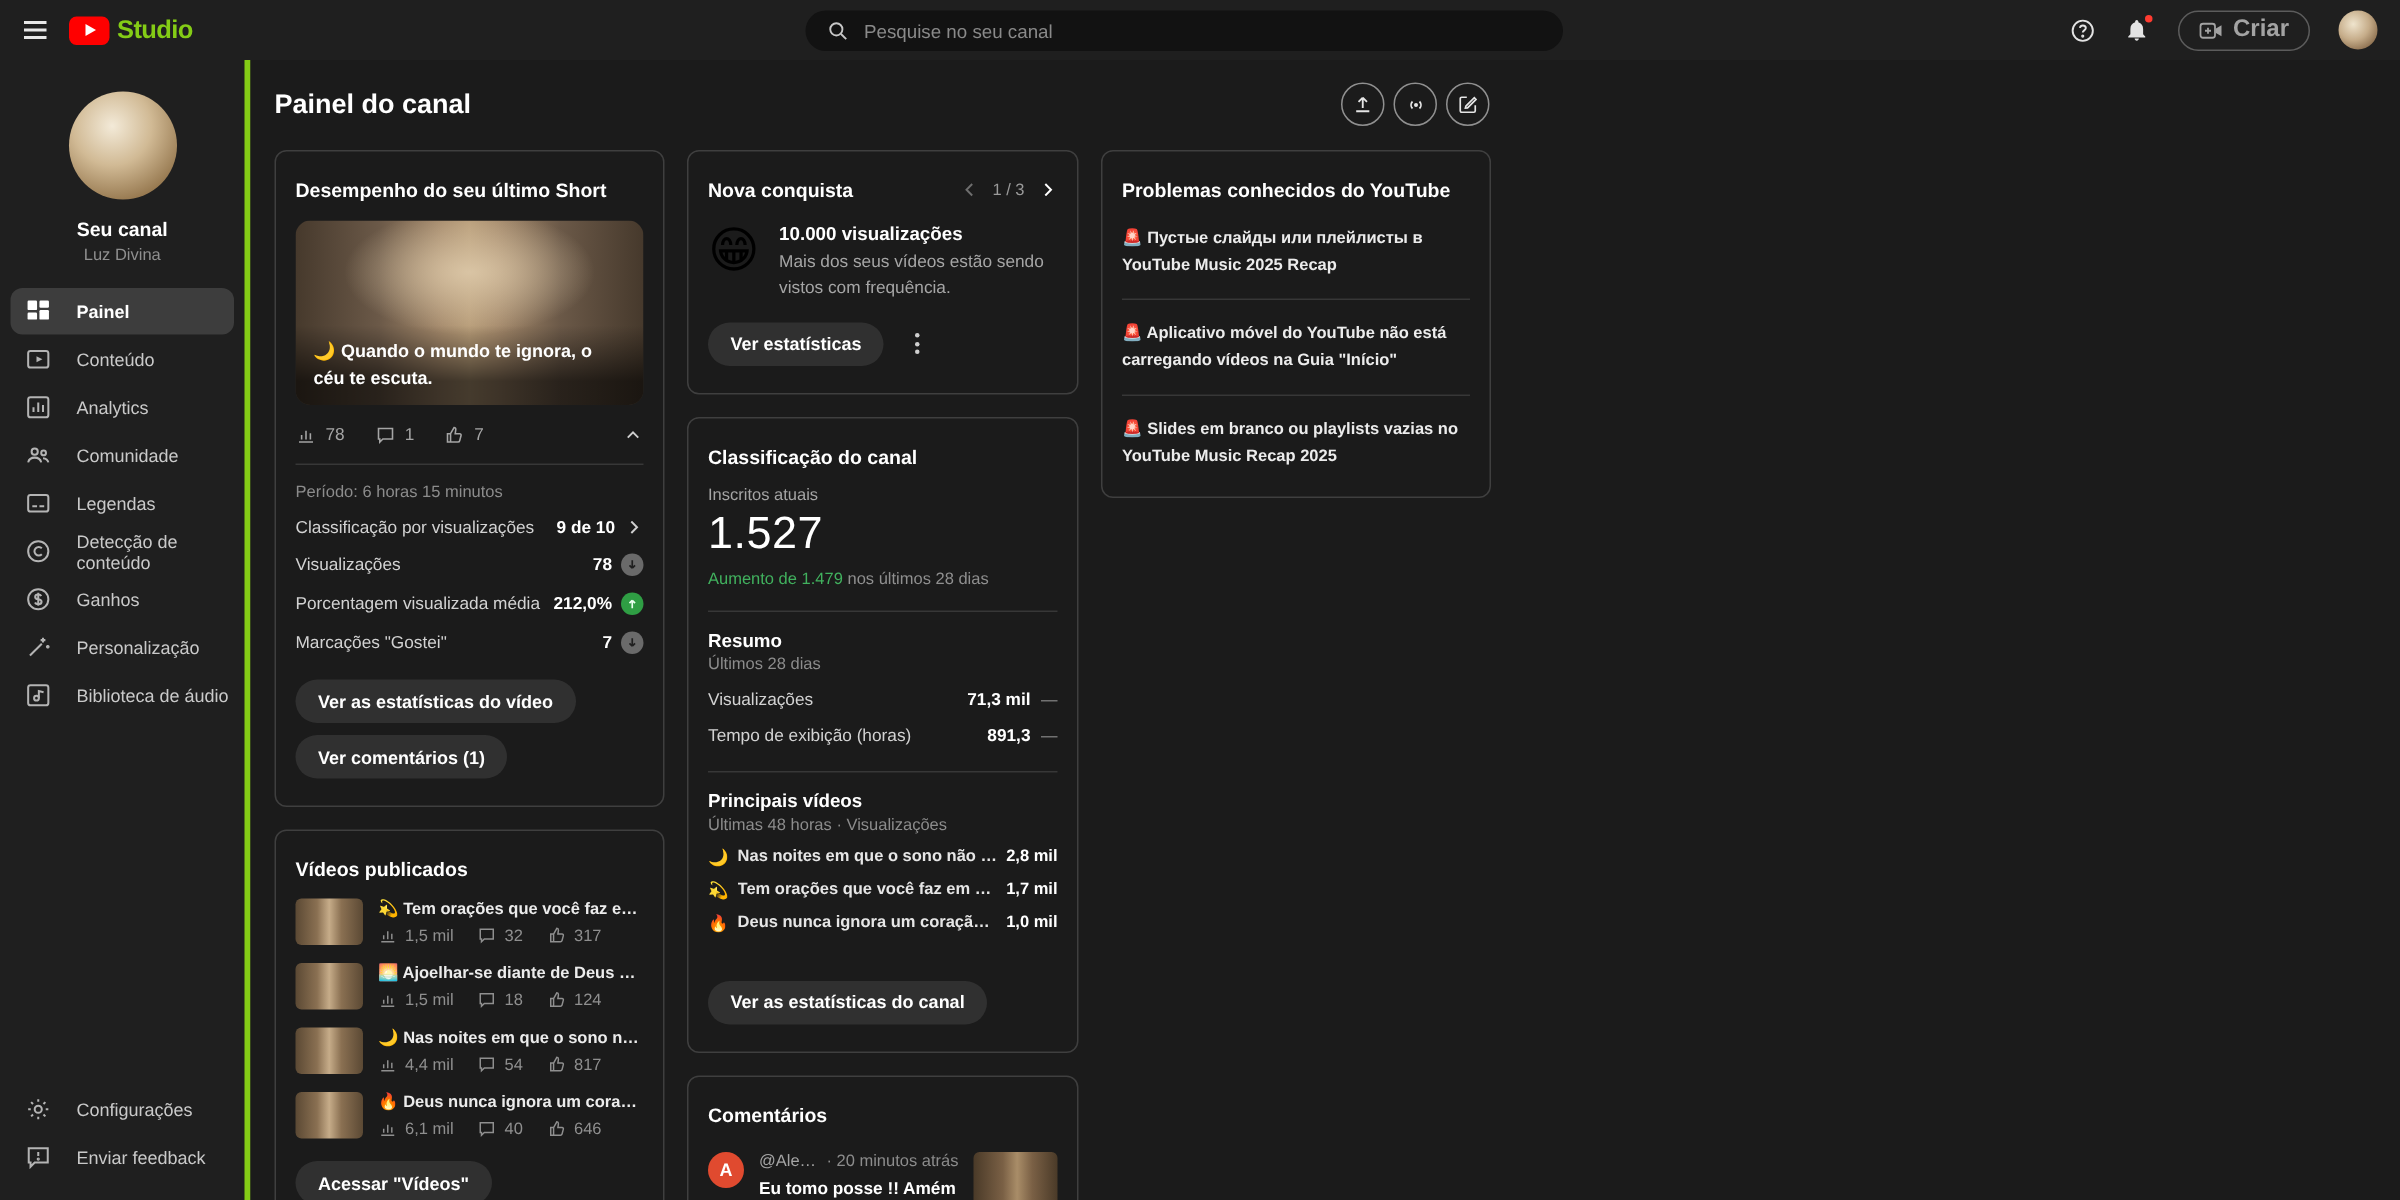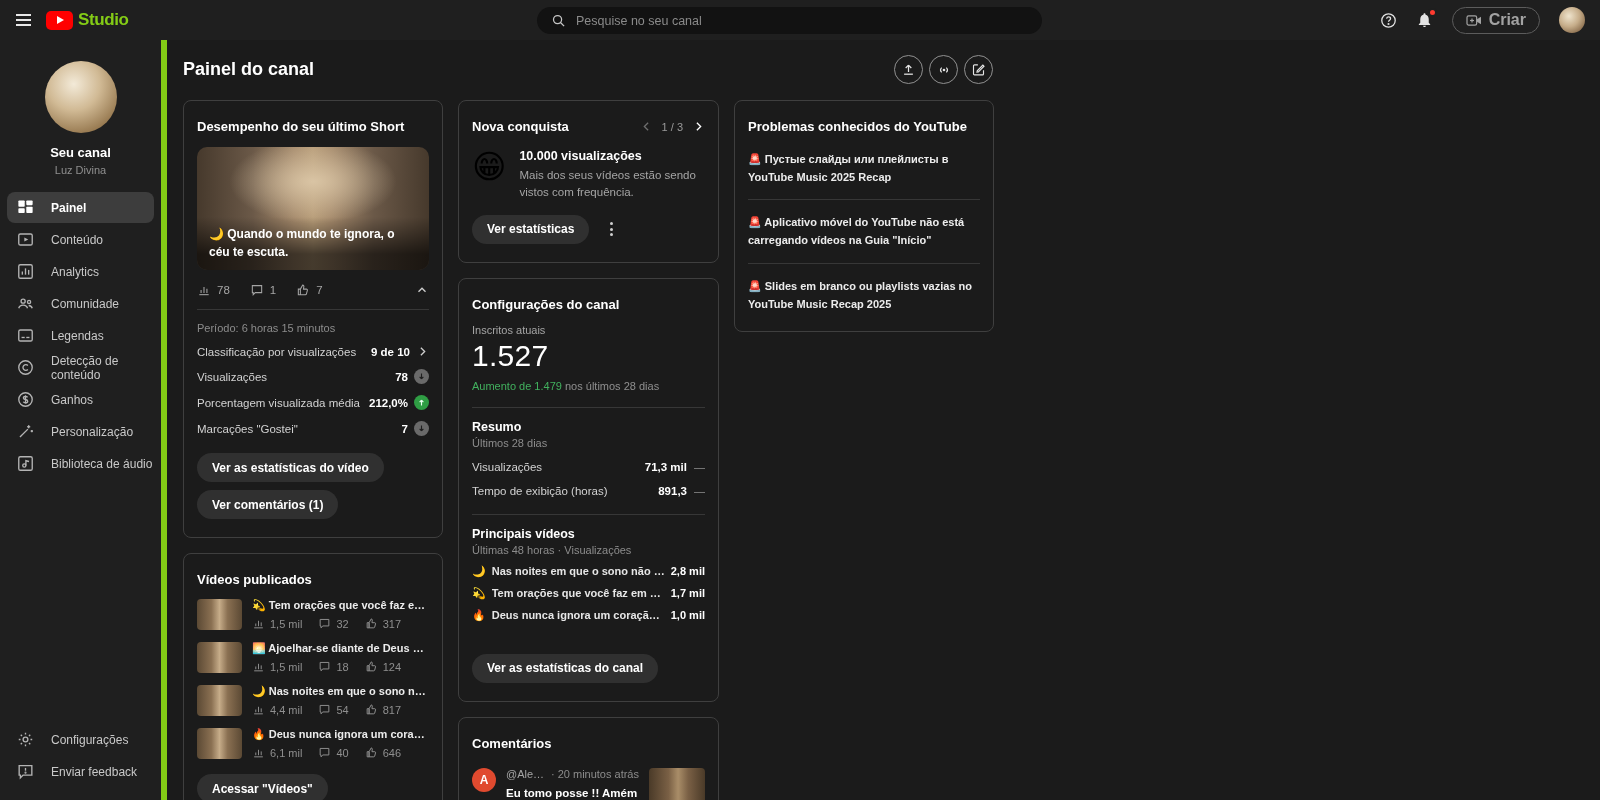--- a/index.html
+++ b/index.html
@@ -30,21 +30,21 @@
     background:#ff3b30; border:2px solid #1f1f1f; }
   .create { display:flex; align-items:center; gap:7px; height:27px; padding:0 13px;
     border:1px solid #5c5c5c; border-radius:14px; background:transparent; color:#a3a3a3;
     font-size:16px; font-weight:700; font-family:inherit; cursor:pointer; }
   .avatar-sm { width:26px; height:26px; border-radius:50%; flex:none; cursor:pointer;
     background:radial-gradient(circle at 38% 35%, #efe4cd, #c6ad8a 45%, #8a6d4d 80%, #5c462f); }
 
   
   .app { display:flex; height:760px; }
   .sidebar { width:167px; flex:none; background:#1f1f1f; display:flex; flex-direction:column;
-    border-right:6px solid #84cc16; }
+    border-right:4px solid #84cc16; }
   main { flex:1; background:#1b1b1b; padding-left:16px; overflow:hidden; }
 
   
   .ch-avatar { width:72px; height:72px; border-radius:50%; margin:21px auto 12px;
     background:radial-gradient(circle at 40% 32%, #f3ead8, #d1ba95 40%, #96784f 78%, #5e472f); }
   .ch-name { text-align:center; color:#fff; font-size:13px; font-weight:700; }
   .ch-sub { text-align:center; color:#8f8f8f; font-size:11px; margin-top:4px; }
   nav { margin-top:15px; }
   .nav-item { height:31px; margin:1px 7px; border-radius:8px; display:flex; align-items:center;
     gap:16px; padding-left:9px; color:#c9c9c9; font-size:12px; cursor:pointer; }
@@ -578,21 +578,21 @@
             <button class="pill">Ver estatísticas</button>
             <button class="kebab">
                 <i></i>
                 <i></i>
                 <i></i>
               </button>
           </div>
         </section>
 
         <section class="card">
-          <div class="ctitle">Configurações do canal</div>
+          <div class="ctitle">Classificação do canal</div>
           <div class="sub-lab">Inscritos atuais</div>
           <div class="big-num">1.527</div>
           <div class="growth">
             <span class="g-green">Aumento de 1.479</span>
             <span class="g-grey">nos últimos 28 dias</span>
           </div>
           <hr class="divider" style="margin-top:15px;">
           <div class="sec-t">Resumo</div>
           <div class="sec-s">Últimos 28 dias</div>
           <div class="sumrow">

